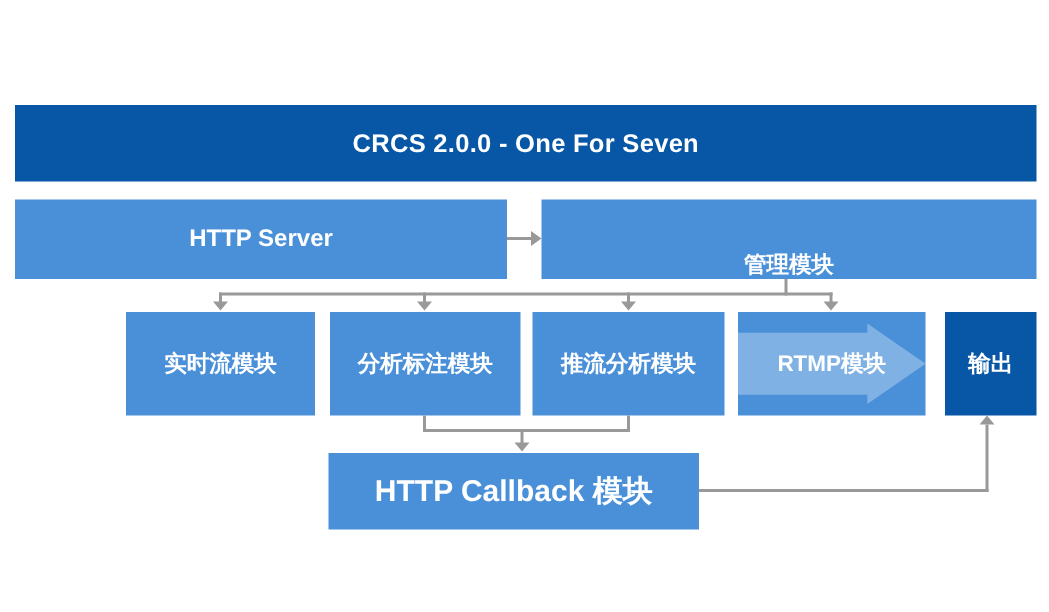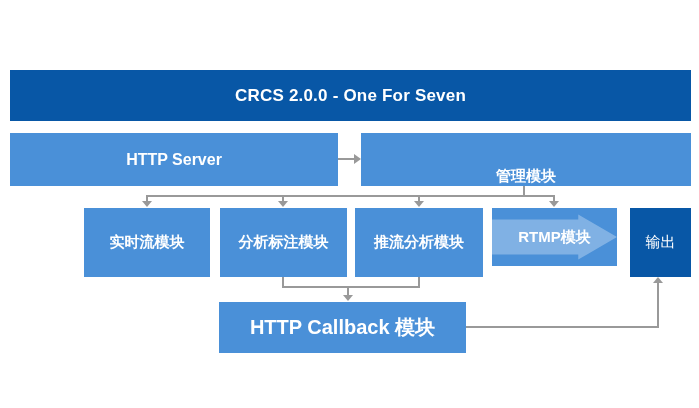--- a/index.html
+++ b/index.html
@@ -25,22 +25,22 @@
   .title-bar{
     left:10px;top:70px;width:681px;height:51px;
     font-size:17px;font-weight:bold;letter-spacing:.2px;justify-content:center;
   }
   .http-server{left:10px;top:133px;width:328px;height:53px;font-size:16px;font-weight:600;}
   .management{left:361px;top:133px;width:330px;height:53px;font-size:15px;font-weight:bold;align-items:flex-end;}
   .input-box{left:10px;top:208px;width:60px;height:69px;font-size:15px;font-weight:bold;}
   .realtime{left:84px;top:208px;width:126px;height:69px;font-size:15px;font-weight:bold;}
   .push{left:220px;top:208px;width:127px;height:69px;font-size:15px;font-weight:bold;}
   .annotation{left:355px;top:208px;width:128px;height:69px;font-size:15px;font-weight:bold;}
-  .rtmp{left:492px;top:208px;width:125px;height:58px;font-size:15px;font-weight:bold;}
-  .output-box{left:630px;top:208px;width:61px;height:69px;font-size:15px;font-weight:normal;}
+  .rtmp{left:492px;top:208px;width:125px;height:69px;font-size:15px;font-weight:bold;}
+  .output-box{left:630px;top:208px;width:61px;height:69px;font-size:15px;font-weight:bold;}
   .callback{left:219px;top:302px;width:247px;height:51px;font-size:20px;font-weight:600;}
   .rtmp-chevron{
     position:absolute;left:0;top:0;width:100%;height:100%;
     background:rgba(255,255,255,0.30);
     clip-path:polygon(0 20%,69% 20%,69% 11%,100% 50%,69% 89%,69% 80%,0 80%);
     pointer-events:none;
   }
   .rtmp .lbl{position:relative;z-index:1;}
   
   .ln{position:absolute;background:#999999;}

